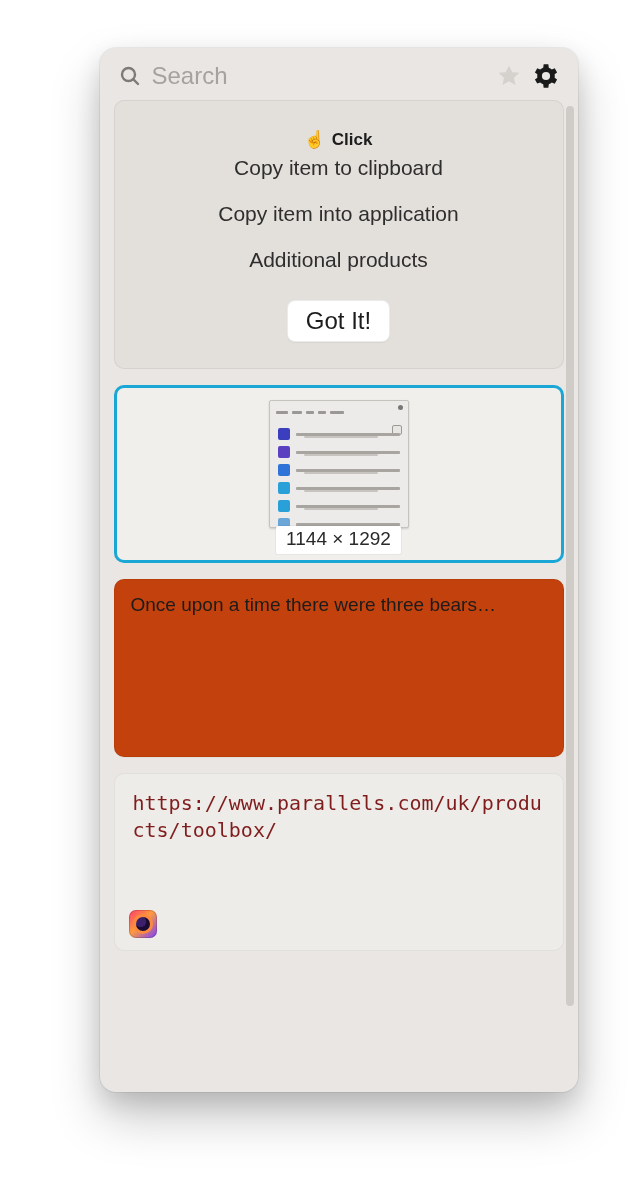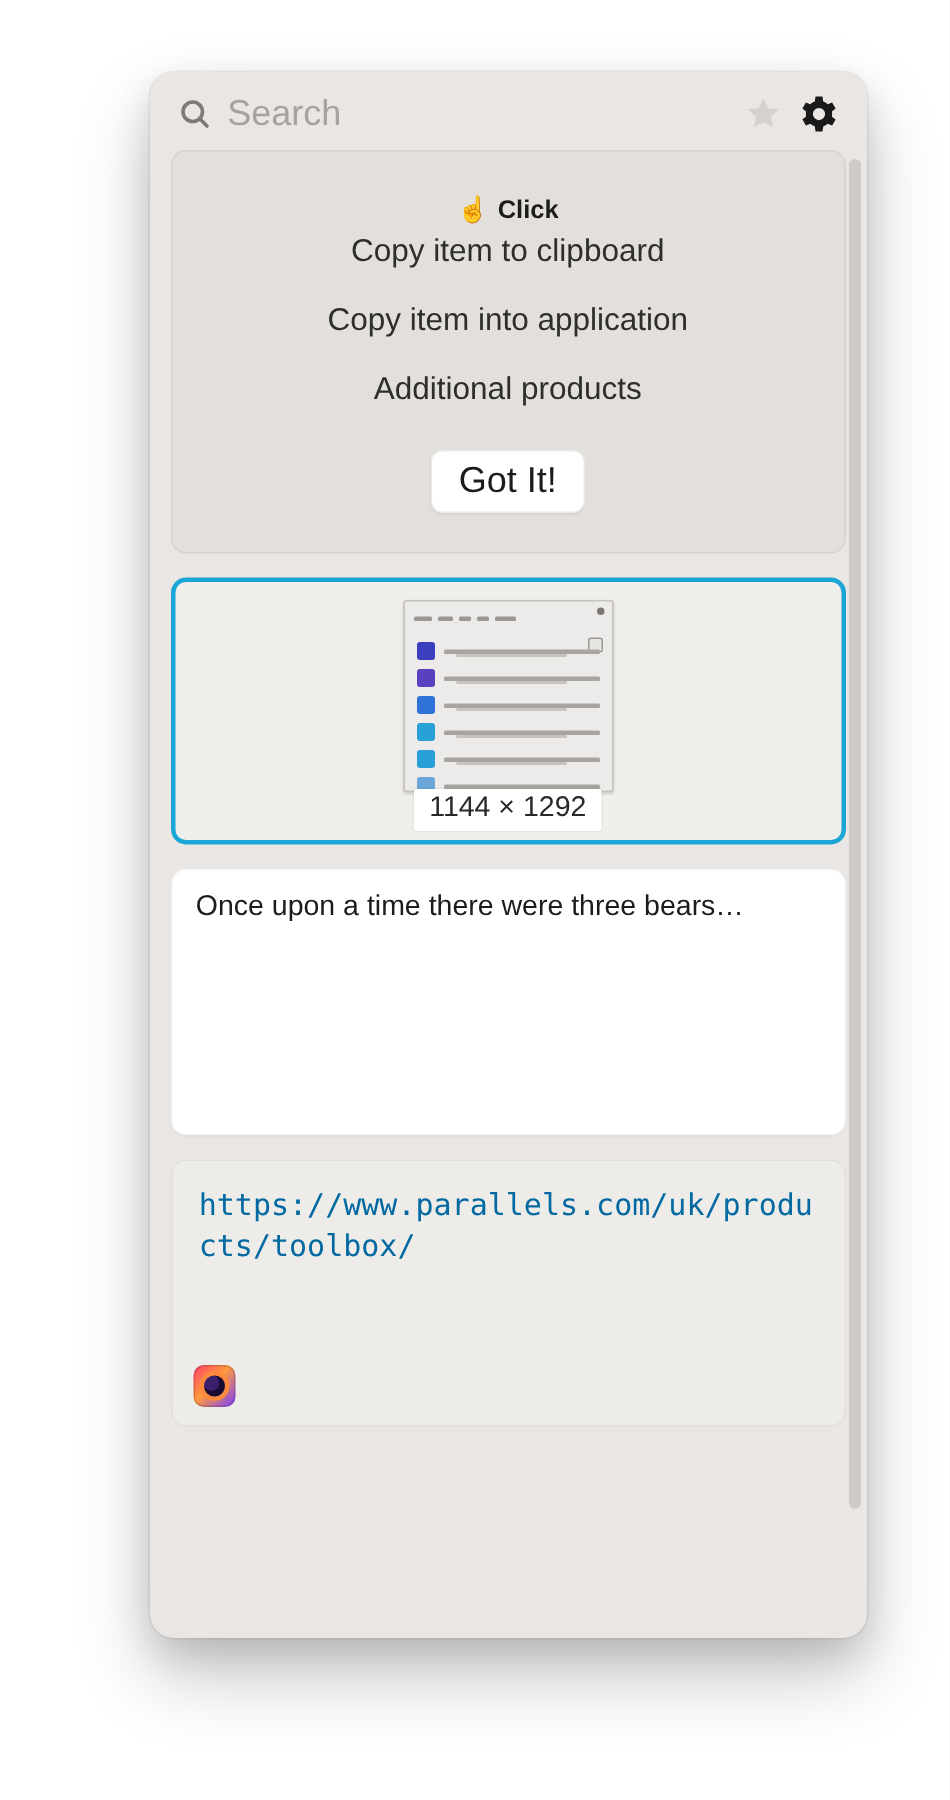--- a/index.html
+++ b/index.html
@@ -169,39 +169,39 @@
     padding: 2px 10px 4px 10px;
     font-size: 19px;
     color: #2a2a2a;
     box-shadow: 0 0 0 1px rgba(0,0,0,0.04);
     margin-top:-4px;
     position:relative;
   }
 
   
   .text-card {
-    background: #ffffff;
+    background: #c2410c;
     border: 1px solid rgba(0,0,0,0.05);
     height: 178px;
     padding: 14px 16px;
     font-size: 19px;
     color: #1c1c1c;
     box-shadow: 0 1px 1px rgba(0,0,0,0.03);
   }
 
   
   .url-card {
     background: #eeece9;
     border: 1px solid rgba(0,0,0,0.05);
     height: 178px;
     padding: 16px 18px 12px 18px;
     position: relative;
     font-family: ui-monospace, SFMono-Regular, Menlo, Consolas, monospace;
     font-size: 20px;
-    color: #0369a1;
+    color: #7f1d1d;
     word-break: break-all;
     line-height: 1.35;
   }
   .app-badge {
     position: absolute;
     left: 14px;
     bottom: 12px;
     width: 28px;
     height: 28px;
     border-radius: 7px;

